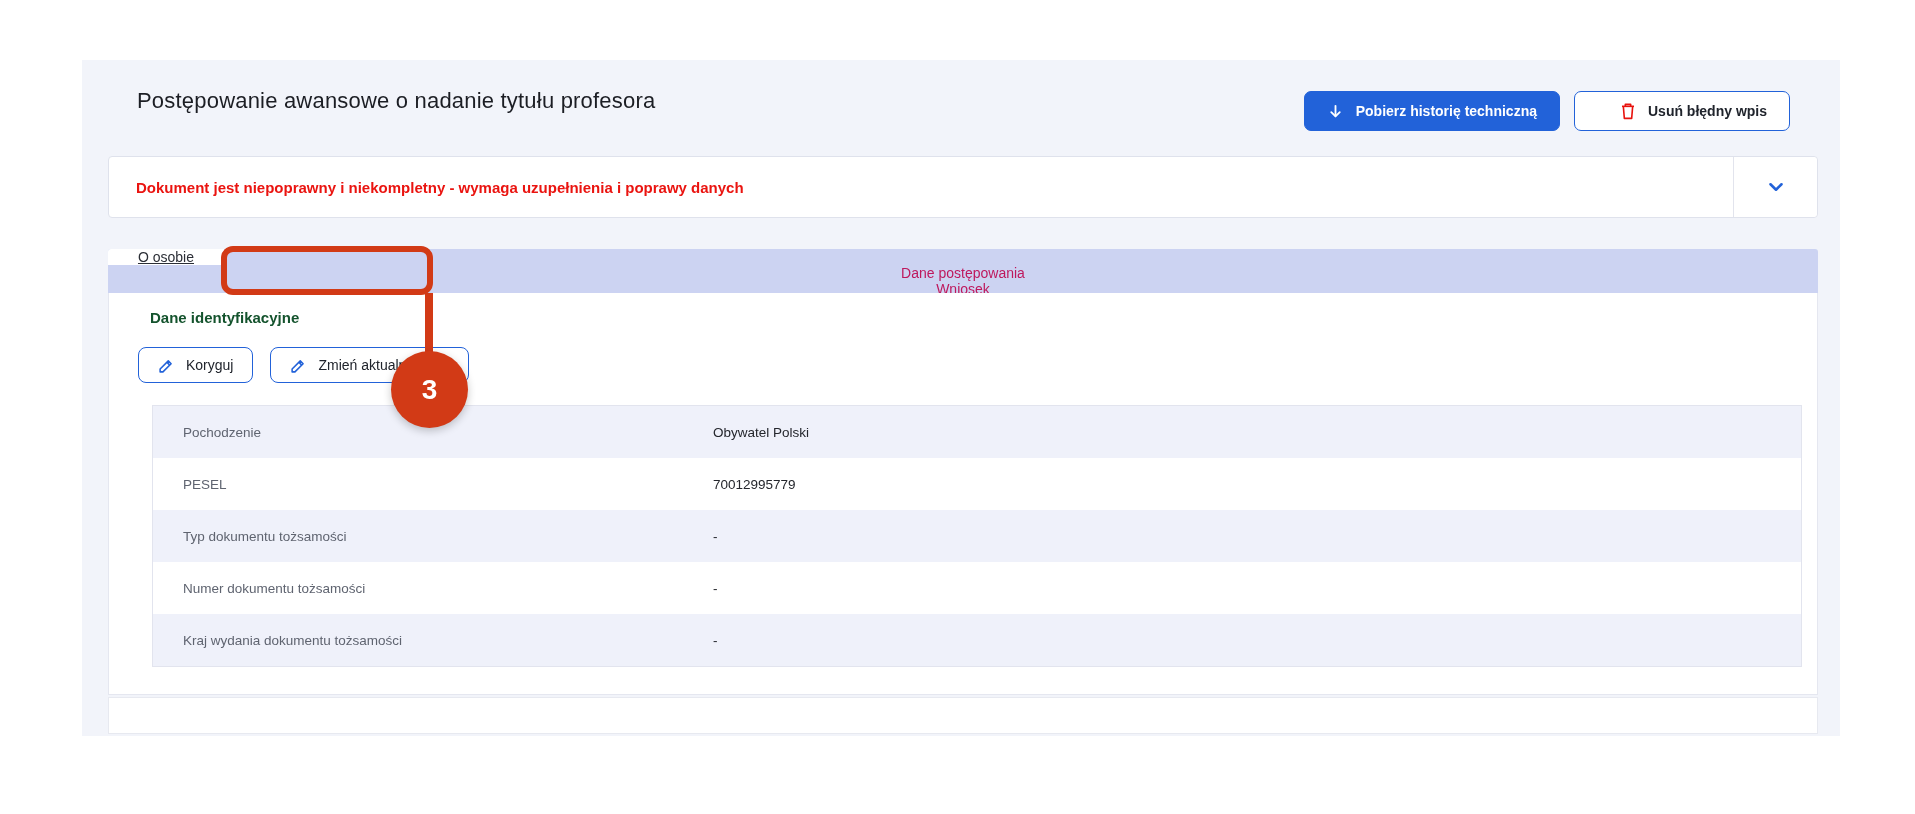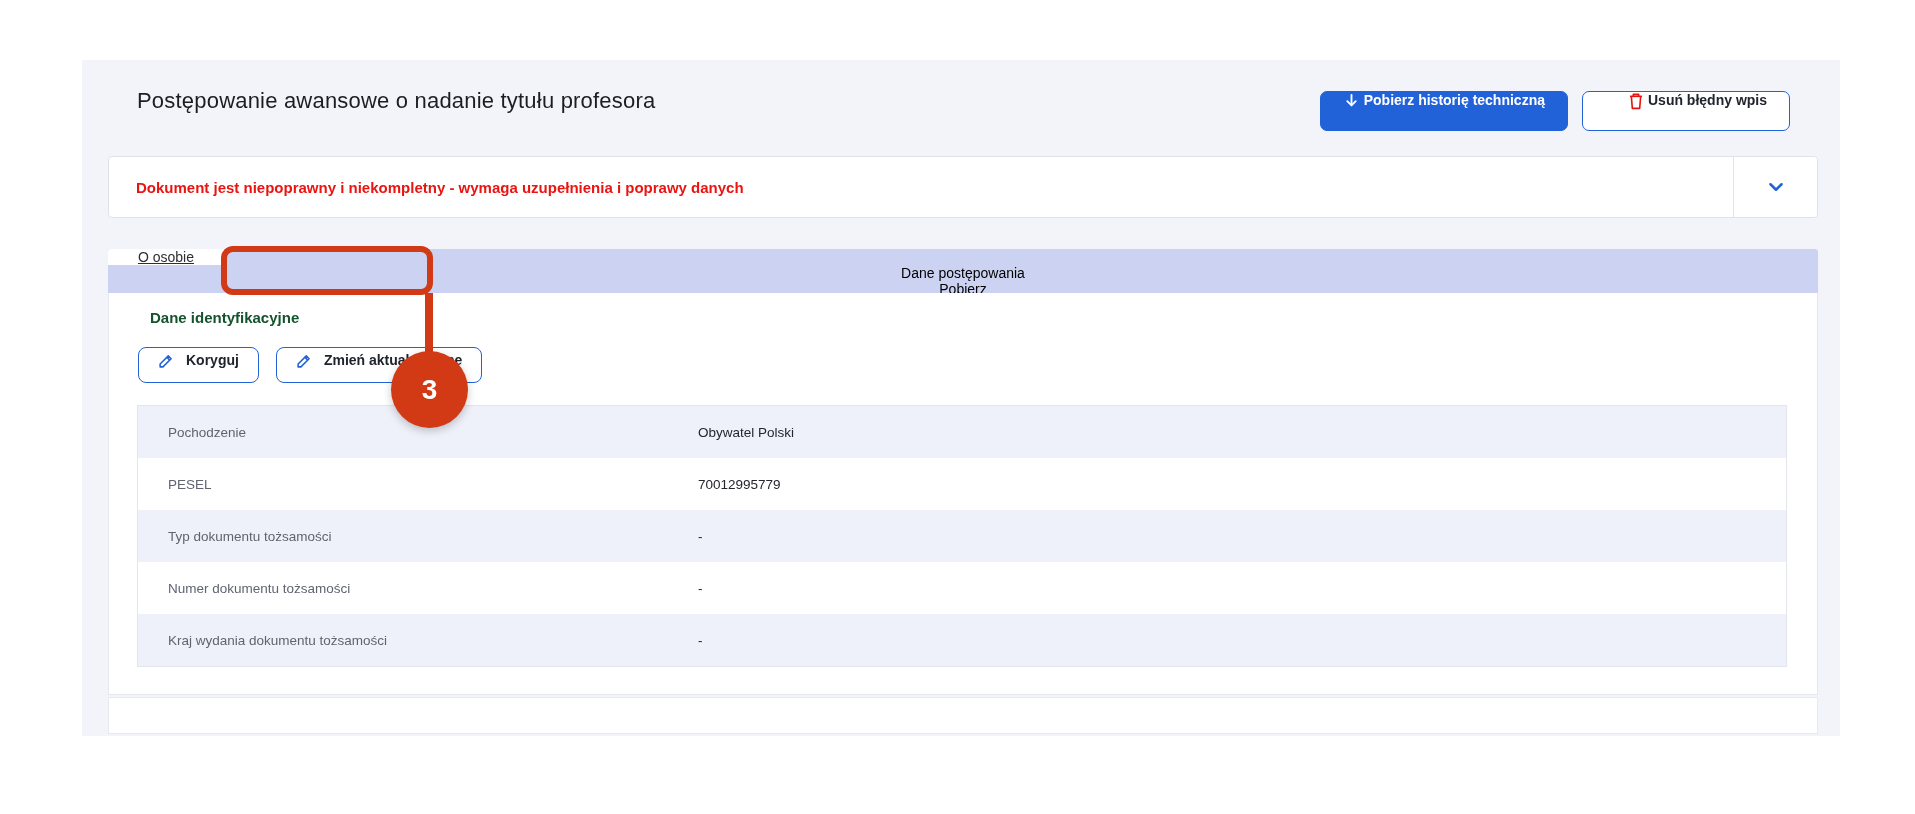--- a/index.html
+++ b/index.html
@@ -4,48 +4,48 @@
 <style>
   * { margin:0; padding:0; box-sizing:border-box; }
   html,body { width:1915px; height:814px; background:#ffffff; overflow:hidden;
               font-family:"Liberation Sans","DejaVu Sans",sans-serif; }
 
   .card { position:absolute; left:82px; top:60px; width:1758px; height:676px; background:#f2f4fa; }
 
   .page-title { position:absolute; left:55px; top:28px; font-size:22px; font-weight:400; color:#1c1e24; letter-spacing:.2px; }
 
   .header-buttons { position:absolute; top:31px; right:50px; display:flex; gap:14px; }
-  .btn { display:inline-flex; align-items:flex-start; gap:4px; height:40px; border-radius:7px;
+  .btn { display:inline-flex; align-items:center; gap:12px; height:40px; border-radius:7px;
          font-size:14px; font-weight:700; cursor:pointer; padding:0 22px; }
   .btn-primary { background:#2262d9; color:#ffffff; border:1px solid #2262d9; }
   .btn-outline-top { background:#ffffff; color:#20242c; border:1.5px solid #2262d9;padding-left:45px; }
   .btn svg { flex:0 0 auto; }
 
   .alert { position:absolute; left:26px; top:96px; width:1710px; height:62px; background:#ffffff;
            border:1px solid #dfe2ec; border-radius:4px; display:flex; align-items:stretch; }
   .alert-message { flex:1; display:flex; align-items:center; padding-left:27px;
                    color:#ea1410; font-size:15px; font-weight:700; }
   .alert-toggle { width:84px; border-left:1px solid #e2e4ed; display:flex; align-items:center;
                   justify-content:center; cursor:pointer; background:#ffffff; border-radius:0 4px 4px 0; }
 
   .tabs { position:absolute; left:26px; top:189px; width:1710px; height:44px; background:#ccd3f2;
           display:flex; border-radius:3px 3px 0 0; overflow:hidden;flex-direction:column; }
   .tab { display:flex; align-items:center; justify-content:center; font-size:14px; cursor:pointer;
-         padding:0 33px; color:#000000; font-weight:400; white-space:nowrap; }
+         padding:0 33px; color:#be185d; font-weight:400; white-space:nowrap; }
   .tab.active { background:#ffffff; color:#2b2e36; text-decoration:underline; width:116px; padding:0; }
 
   .content-panel { position:absolute; left:26px; top:233px; width:1710px; height:402px;
                    background:#ffffff; border:1px solid #e5e7f0; border-top:none; }
   .section-heading { position:absolute; left:29px; top:16px; font-size:15px; font-weight:700; color:#14532d;margin-left:12px; }
   .actions-row { position:absolute; left:29px; top:54px; display:flex; gap:17px; }
-  .btn-outline { display:inline-flex; gap:11px; height:36px; padding:4px 19px;
+  .btn-outline { display:inline-flex; align-items:center; gap:11px; height:36px; padding:4px 19px;
                  background:#ffffff; border:1.5px solid #2262d9; border-radius:8px;
-                 font-size:14px; font-weight:700; color:#20242c; cursor:pointer; }
+                 font-size:14px; font-weight:400; color:#20242c; cursor:pointer; }
 
-  .kv-table { position:absolute; left:28px; top:112px; width:1650px; border:1px solid #e2e4ee; }
+  .kv-table { position:absolute; left:43px; top:112px; width:1650px; border:1px solid #e2e4ee; }
   .kv-row { display:flex; height:52px; align-items:center; background:#ffffff; }
   .kv-row.alt { background:#eff1fa; }
   .kv-label { width:560px; padding-left:30px; font-size:13.5px; color:#5f6470; }
   .kv-value { font-size:13.5px; color:#24262c; }
 
   .bottom-panel { position:absolute; left:26px; top:637px; width:1710px; height:37px;
                   background:#ffffff; border:1px solid #e7e9f0; }
 
   
   .anno-rect { position:absolute; left:221px; top:246px; width:212px; height:49px;
@@ -91,21 +91,21 @@
         <svg width="22" height="22" viewBox="0 0 24 24" fill="none" stroke="#2262d9" stroke-width="2.8" stroke-linecap="round" stroke-linejoin="round">
           <path d="M6 9l6 6 6-6"></path>
         </svg>
       </span>
     </div>
   </div>
 
   <div class="tabs">
     <div class="tab active">O osobie</div>
     <div class="tab">Dane postępowania</div>
-    <div class="tab">Pobierz</div>
+    <div class="tab">Wniosek</div>
     <div class="tab">Recenzenci</div>
   </div>
 
   <div class="content-panel">
     <div class="section-heading">Dane identyfikacyjne</div>
 
     <div class="actions-row">
       <button class="btn-outline">
         <span style="display:flex">
           <svg width="17" height="17" viewBox="0 0 24 24" fill="none" stroke="#2262d9" stroke-width="2.2" stroke-linejoin="round">

